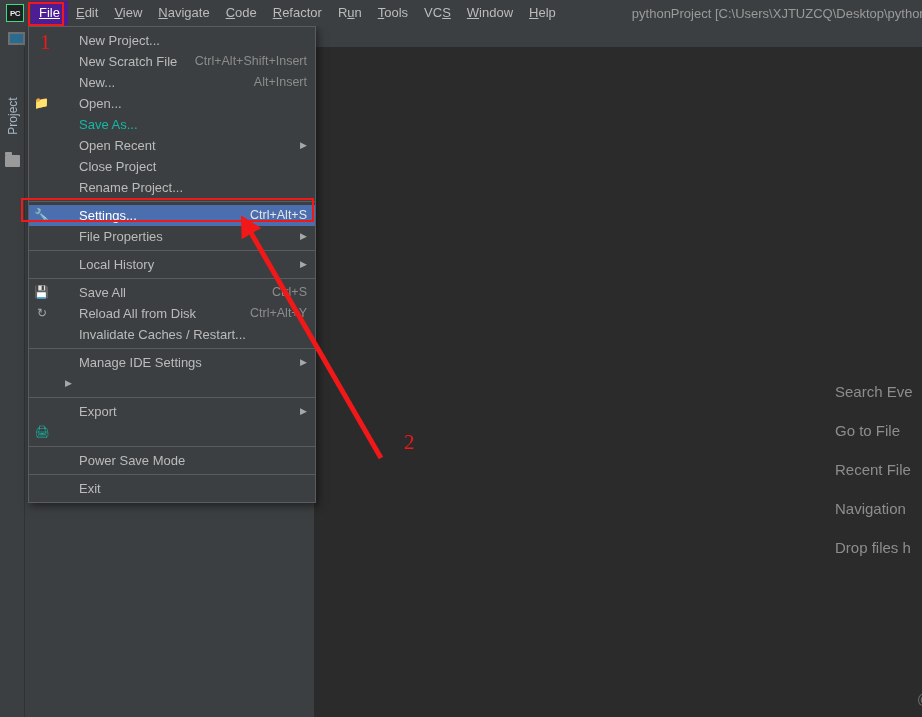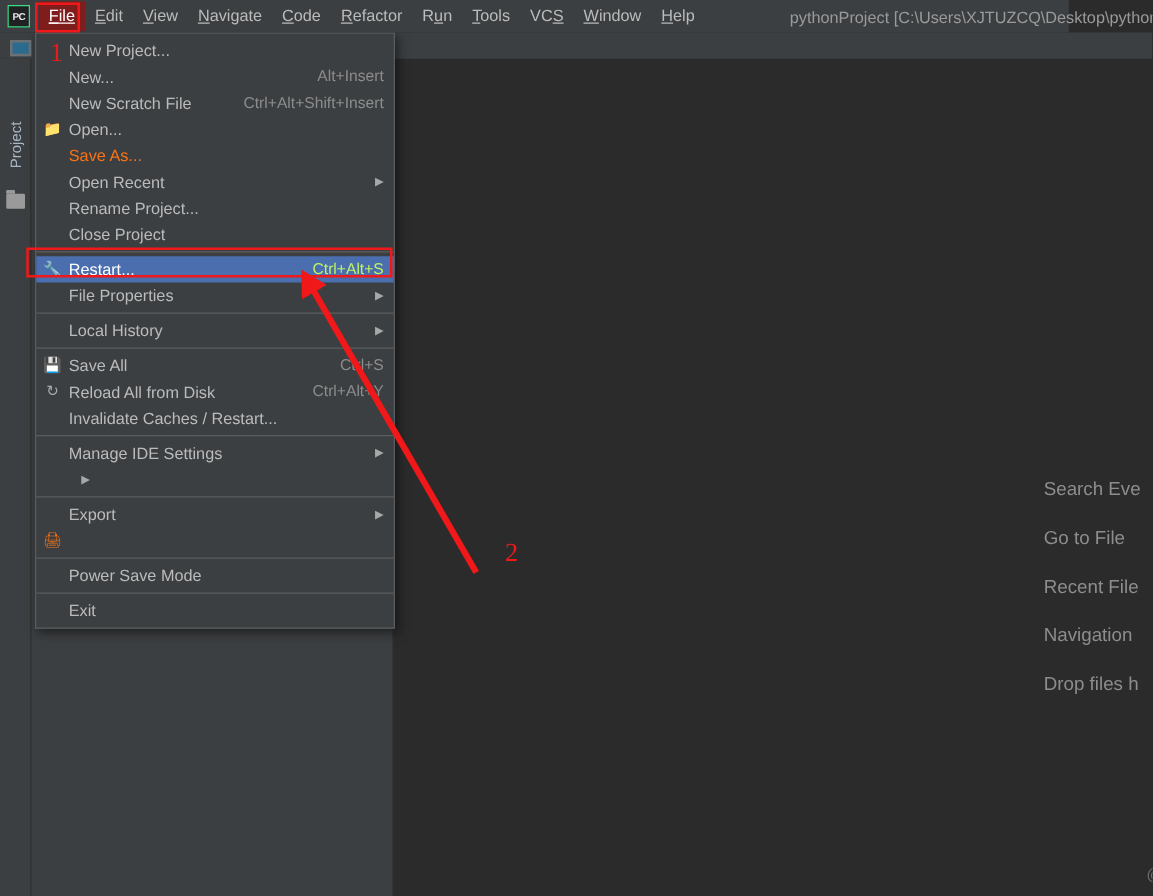--- a/index.html
+++ b/index.html
@@ -15,21 +15,21 @@
     font-family: "Liberation Sans", sans-serif;
     font-size: 13px;
     color: #bbbbbb;
     -webkit-font-smoothing: antialiased;
   }
 
   
   #menubar {
     position: absolute;
     left: 0; top: 0;
-    width: 855px; height: 26px;
+    width: 922px; height: 26px;
     background: #3c3f41;
     display: flex;
     align-items: center;
     z-index: 30;
   }
   #pc-logo {
     width: 18px; height: 18px;
     margin-left: 6px; margin-right: 7px;
     border: 1px solid #3ddc84;
     background: #1f2123;
@@ -44,21 +44,21 @@
   }
   .menu-item {
     padding: 4px 8px 5px 8px;
     font-size: 13px;
     color: #bbbbbb;
     white-space: nowrap;
     line-height: 15px;
   }
   .menu-item u { text-decoration: underline; }
   .menu-item.active {
-    background: #7f1d1d;
+    background: #4c1d95;
     color: #ffffff;
     text-decoration: underline;
   }
   #project-title {
     margin-left: 68px;
     color: #9a9a9a;
     font-size: 13px;
     white-space: nowrap;
   }
 
@@ -189,37 +189,37 @@
     white-space: nowrap;
   }
   .mi .ico {
     width: 26px;
     flex: 0 0 26px;
     text-align: center;
     font-size: 12px;
     color: #a8a8a8;
     line-height: 21px;
   }
-  .mi .lbl { flex: 1 1 auto; }
+  .mi .lbl { flex: 1 1 auto; margin-left: 24px; }
   .mi .short {
     color: #8c8c8c;
     font-size: 12.5px;
     padding-left: 12px;
   }
   .mi .arrow {
     color: #a8a8a8;
     font-size: 9px;
     padding-left: 10px;
   }
-  .mi.disabled, .mi.disabled .lbl, .mi.disabled .ico { color: #f97316; }
+  .mi.disabled, .mi.disabled .lbl, .mi.disabled .ico { color: #14b8a6; }
   .mi.selected {
     background: #4b6eaf;
     color: #ffffff;
   }
-  .mi.selected .short { color: #bef264; }
+  .mi.selected .short { color: #e5e5e5; }
   .mi.selected .ico { color: #d7d7d7; }
   .sep {
     height: 1px;
     background: #5a5d5f;
     margin: 3px 0;
   }
 
   
   #settings-annot-box {
     position: absolute;
@@ -291,53 +291,53 @@
   <div id="watermark">@51CTO博客</div>
 </div>
 
 <div id="file-menu">
     <div class="mi">
       <span class="ico"></span>
       <span class="lbl">New Project...</span>
     </div>
     <div class="mi">
       <span class="ico"></span>
+      <span class="lbl">New Scratch File</span>
+      <span class="short">Ctrl+Alt+Shift+Insert</span>
+    </div>
+    <div class="mi">
+      <span class="ico"></span>
       <span class="lbl">New...</span>
       <span class="short">Alt+Insert</span>
     </div>
     <div class="mi">
-      <span class="ico"></span>
-      <span class="lbl">New Scratch File</span>
-      <span class="short">Ctrl+Alt+Shift+Insert</span>
-    </div>
-    <div class="mi">
       <span class="ico">📁</span>
       <span class="lbl">Open...</span>
     </div>
     <div class="mi disabled">
       <span class="ico"></span>
       <span class="lbl">Save As...</span>
     </div>
     <div class="mi">
       <span class="ico"></span>
       <span class="lbl">Open Recent</span>
       <span class="arrow">▶</span>
     </div>
     <div class="mi">
       <span class="ico"></span>
+      <span class="lbl">Close Project</span>
+    </div>
+    <div class="mi">
+      <span class="ico"></span>
       <span class="lbl">Rename Project...</span>
-    </div>
-    <div class="mi">
-      <span class="ico"></span>
-      <span class="lbl">Close Project</span>
     </div>
     <div class="sep"></div>
     <div class="mi selected">
       <span class="ico">🔧</span>
-      <span class="lbl">Restart...</span>
+      <span class="lbl">Settings...</span>
       <span class="short">Ctrl+Alt+S</span>
     </div>
     <div class="mi">
       <span class="ico"></span>
       <span class="lbl">File Properties</span>
       <span class="arrow">▶</span>
     </div>
     <div class="sep"></div>
     <div class="mi">
       <span class="ico"></span>

